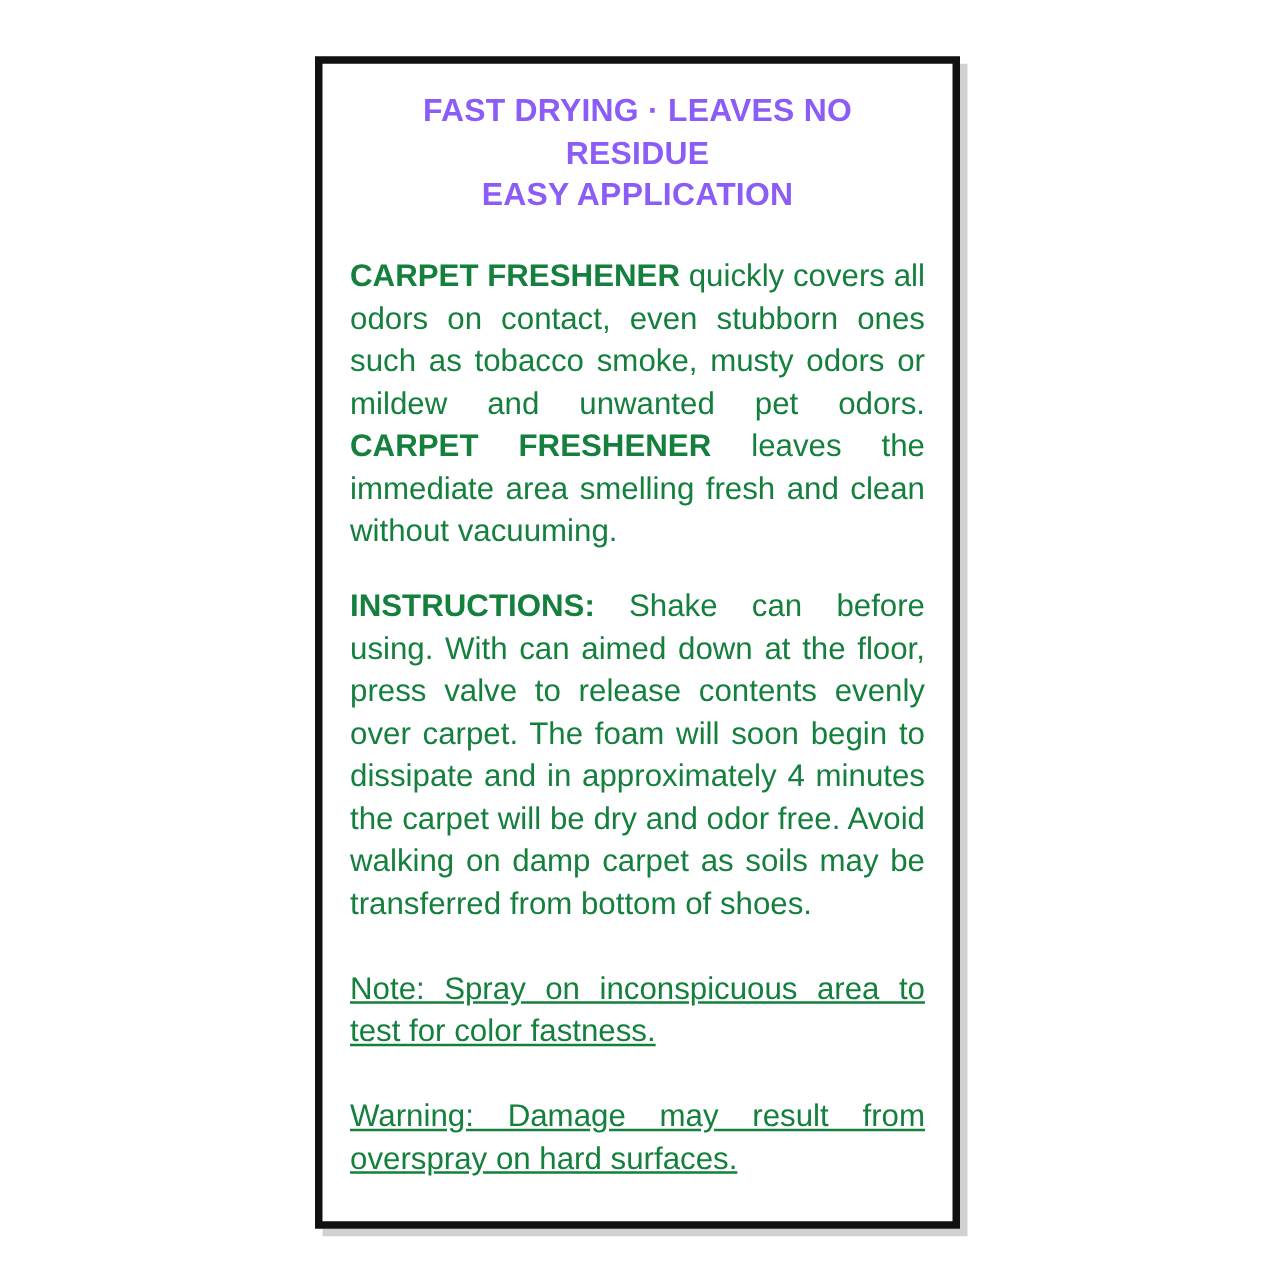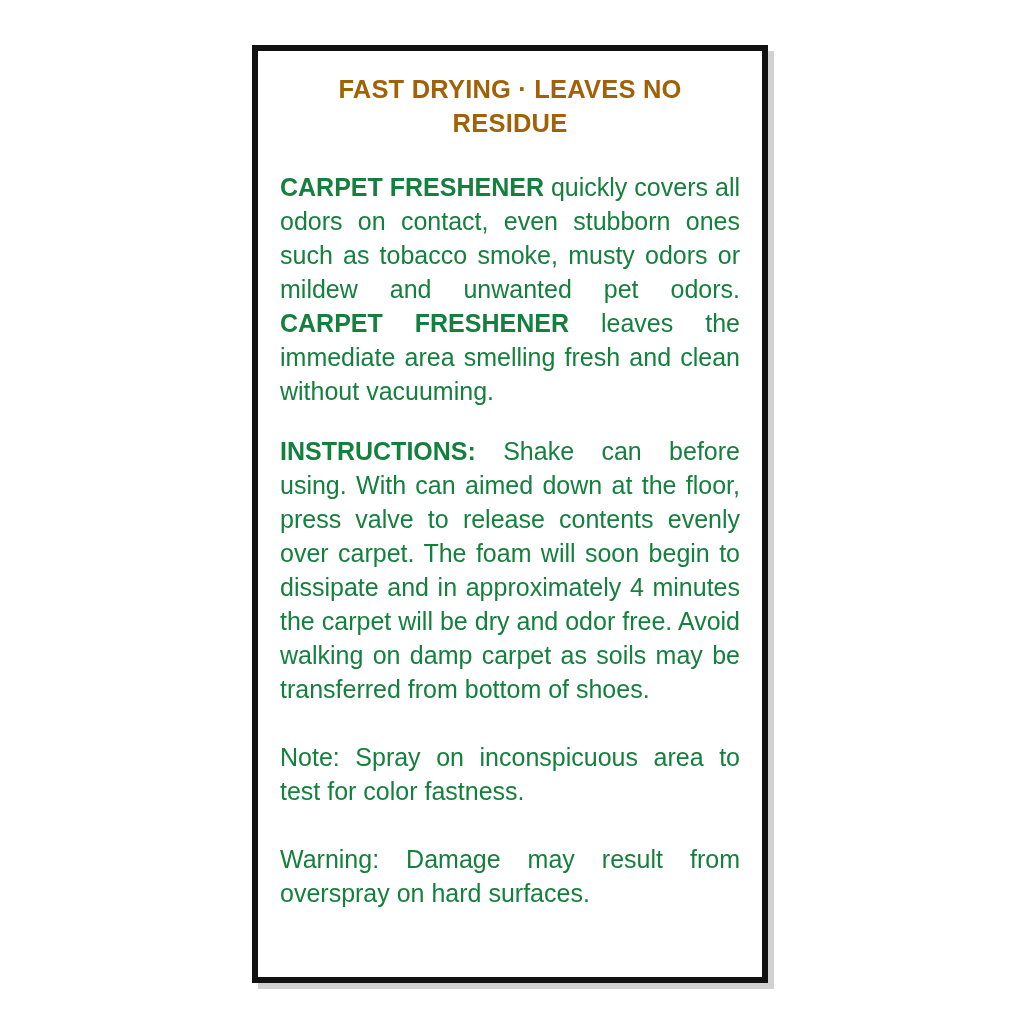--- a/index.html
+++ b/index.html
@@ -43,21 +43,21 @@
     padding: 22px 22px 14px 22px;
     box-sizing: border-box;
   }
 
   .headline {
     text-align: center;
     font-weight: bold;
     font-size: 25.5px;
     line-height: 1.32;
     letter-spacing: 0.2px;
-    color: #a16207;
+    color: #8b5cf6;
     margin: 0 0 30px 0;
   }
   .headline .line {
     display: block;
   }
 
   .body-block {
     font-size: 25px;
     line-height: 1.36;
     color: #15803d;
@@ -69,32 +69,34 @@
   .body-block:last-child {
     margin-bottom: 0;
   }
   .body-block b,
   .body-block strong {
     font-weight: bold;
   }
 
   .gap-block {
     margin-top: 34px;
+    text-decoration: underline;
   }
 </style>
 </head>
 <body>
 
 <div class="stage">
 
   <div class="label-panel">
     <div class="label-inner">
 
       <div class="headline">
         <span class="line">FAST DRYING · LEAVES NO RESIDUE</span>
+        <span class="line">EASY APPLICATION</span>
       </div>
 
       <p class="body-block">
         <b>CARPET FRESHENER</b><span> quickly covers all odors on contact, even stubborn ones such as tobacco smoke, musty odors or mildew and unwanted pet odors. </span><b>CARPET FRESHENER</b><span> leaves the immediate area smelling fresh and clean without vacuuming.</span>
       </p>
 
       <p class="body-block">
         <b>INSTRUCTIONS:</b><span> Shake can before using. With can aimed down at the floor, press valve to release contents evenly over carpet. The foam will soon begin to dissipate and in approximately 4 minutes the carpet will be dry and odor free. Avoid walking on damp carpet as soils may be transferred from bottom of shoes.</span>
       </p>
 

